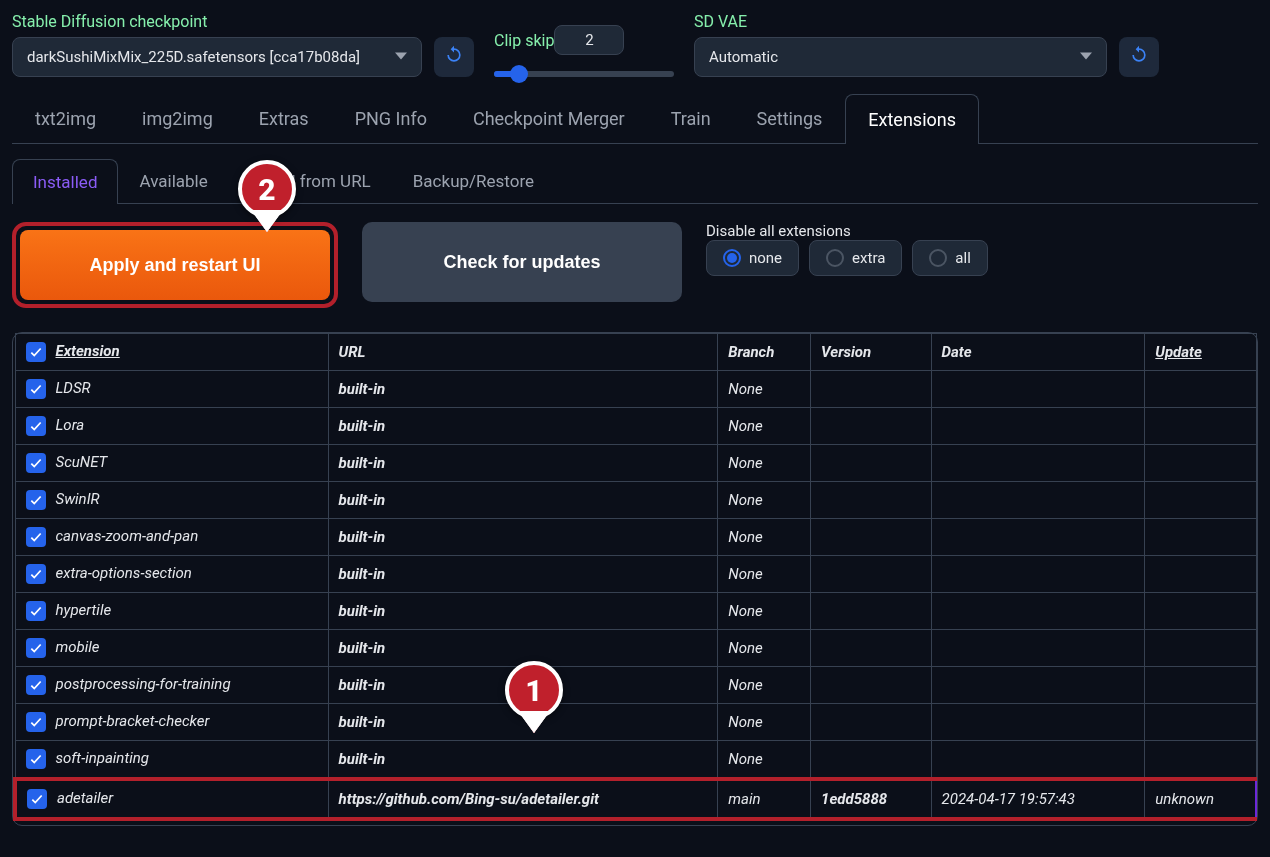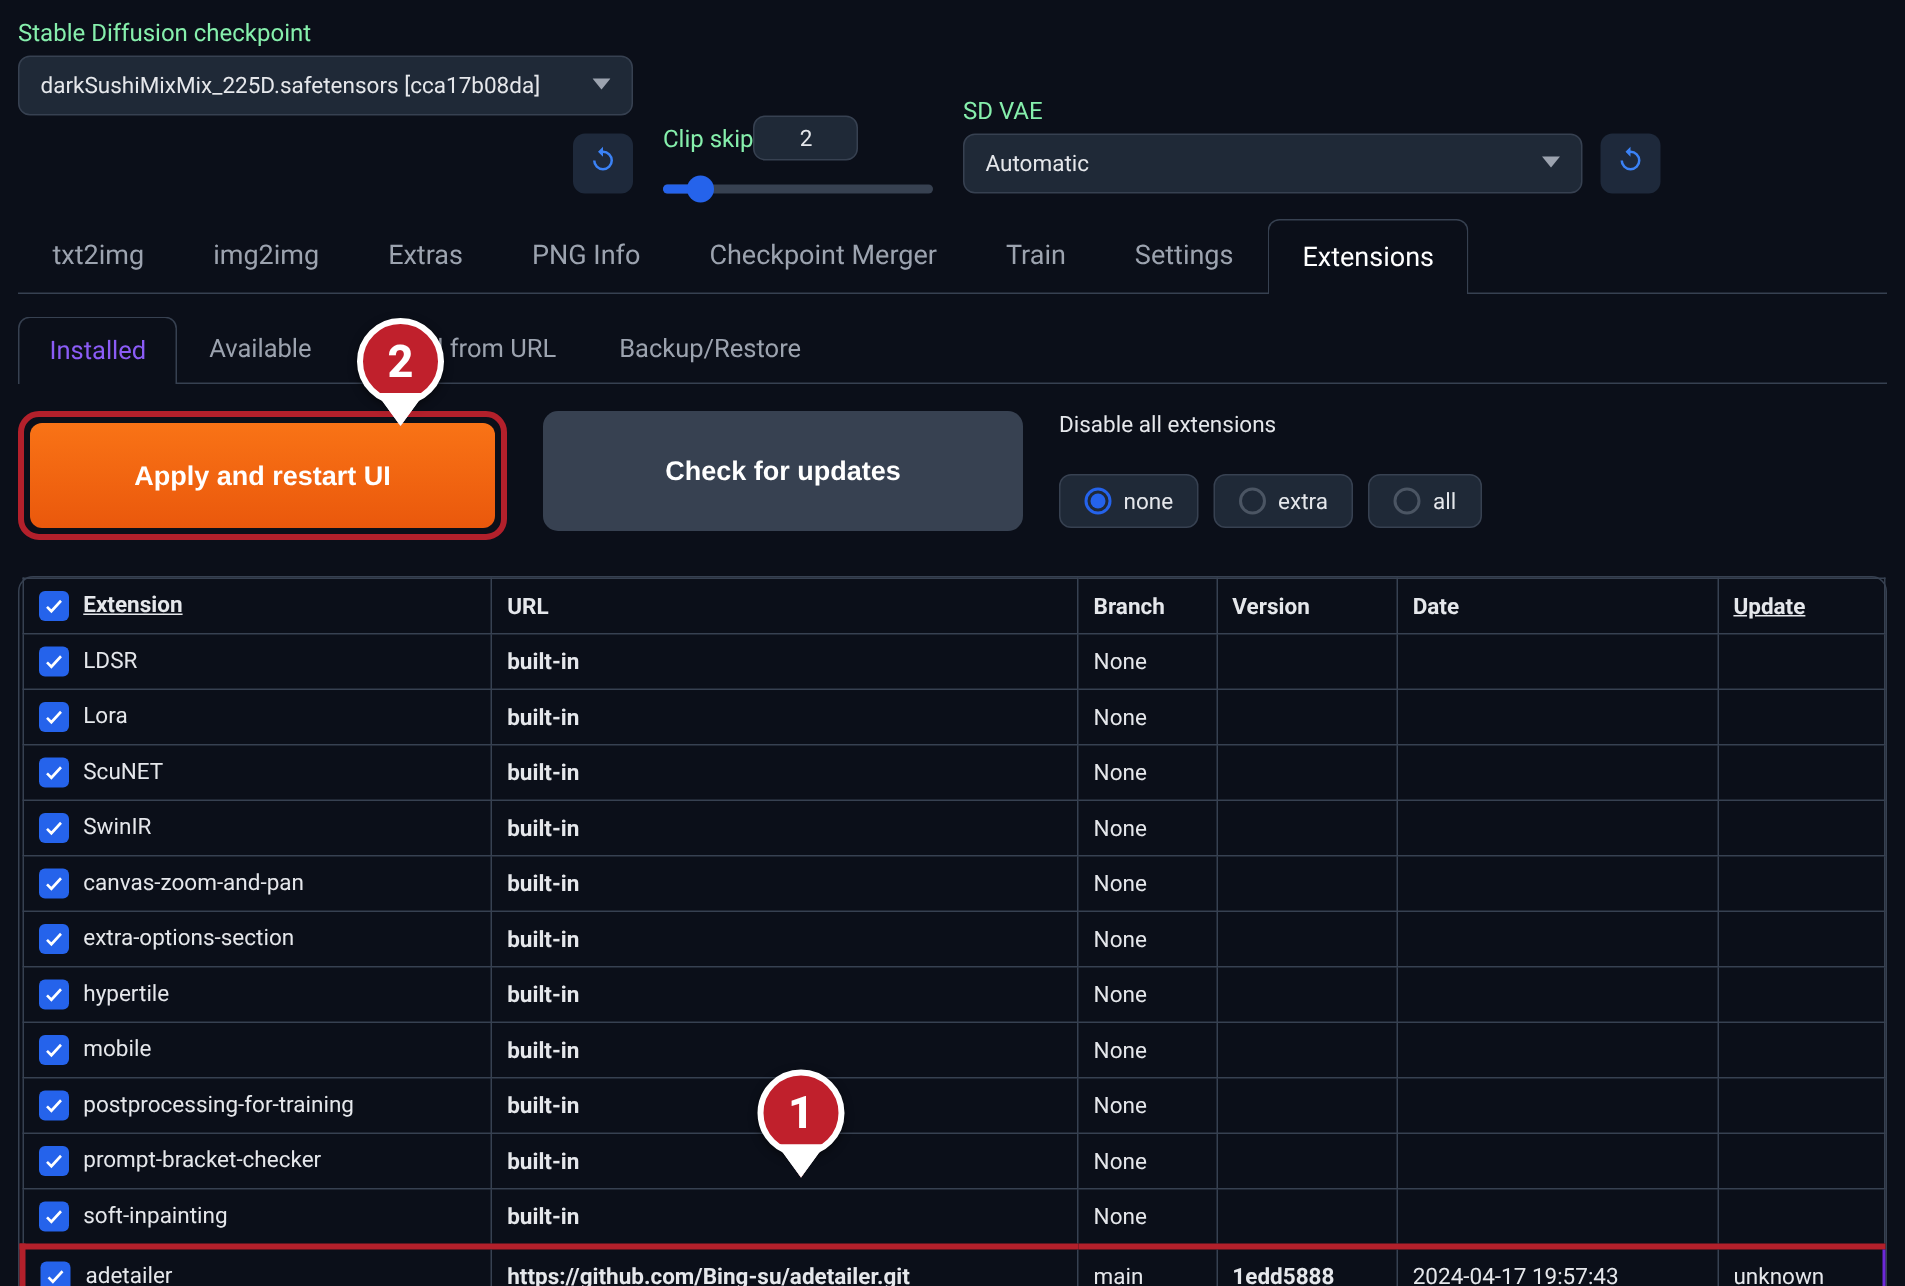--- a/index.html
+++ b/index.html
@@ -69,40 +69,40 @@
   }
   #apply-btn-wrap {
     border:4px solid #b3202b; border-radius:14px; padding:4px; position:relative;
   }
   #apply-btn {
     width:310px; height:70px; background:linear-gradient(#f97316,#ea580c); color:#fff;
     border-radius:8px;
   }
   #check-btn { width:320px; background:#374151; color:#fff; }
 
-  .disable-group { display:flex; flex-direction:column; gap:24px; }
+  .disable-group { display:flex; flex-direction:column; gap:0; }
   .disable-label { font-size:15px; }
   .radio-row { display:flex; gap:10px; }
   .radio-pill {
     display:flex; align-items:center; gap:8px; background:#1f2937;
     border:1px solid #374151; border-radius:8px; padding:8px 16px; cursor:pointer;
   }
   .radio-dot {
     width:18px; height:18px; border-radius:50%; border:2px solid #4b5563;
     display:flex; align-items:center; justify-content:center;
   }
   .radio-dot.on { border-color:#2563eb; }
   .radio-dot.on::after { content:""; width:10px; height:10px; background:#2563eb; border-radius:50%; }
 
   
   .table-wrap {
     border:1px solid #374151; border-radius:10px; margin-top:24px; overflow:visible;
     padding-bottom:4px; position:relative;
   }
-  table { width:100%; border-collapse:collapse; }
+  table { width:100%; border-collapse:collapse;font-style:italic; }
   th, td { border:1px solid #374151; padding:8px 10px; text-align:left; color:#e5e7eb; }
   th { font-weight:700; }
   td.bold { font-weight:700; }
   .th-link { text-decoration:underline; cursor:pointer; }
   .chk {
     display:inline-flex; width:20px; height:20px; background:#2563eb; border-radius:4px;
     align-items:center; justify-content:center; margin-right:10px; vertical-align:middle;
   }
   .chk svg { width:14px; height:14px; stroke:#fff; stroke-width:3; fill:none; }
   td.first, th.first { padding-left:10px; }
@@ -134,21 +134,21 @@
   }
   #marker2 { left:222px; top:-66px; }
   #marker1 { left:492px; top:328px; }
 </style>
 </head>
 <body>
 
 <div class="top-bar">
   <div class="ctrl-group">
     <div class="ctrl-label">Stable Diffusion checkpoint</div>
-    <div style="display:flex; gap:12px; align-items:flex-end;flex-direction:column;">
+    <div style="display:flex; gap:12px; align-items:flex-start;">
       <div id="checkpoint-select" class="select-box">
         <span style="overflow:hidden; white-space:nowrap; text-overflow:clip; max-width:360px;">darkSushiMixMix_225D.safetensors [cca17b08da]</span>
         <span class="caret"><svg viewBox="0 0 10 6">
               <path d="M0 0l5 6 5-6z"></path>
             </svg></span>
       </div>
       <div class="icon-btn">
         <span><svg viewBox="0 0 24 24">
               <path d="M12 4V1L8 5l4 4V6a6 6 0 1 1-6 6H4a8 8 0 1 0 8-8z"></path>
             </svg></span>

